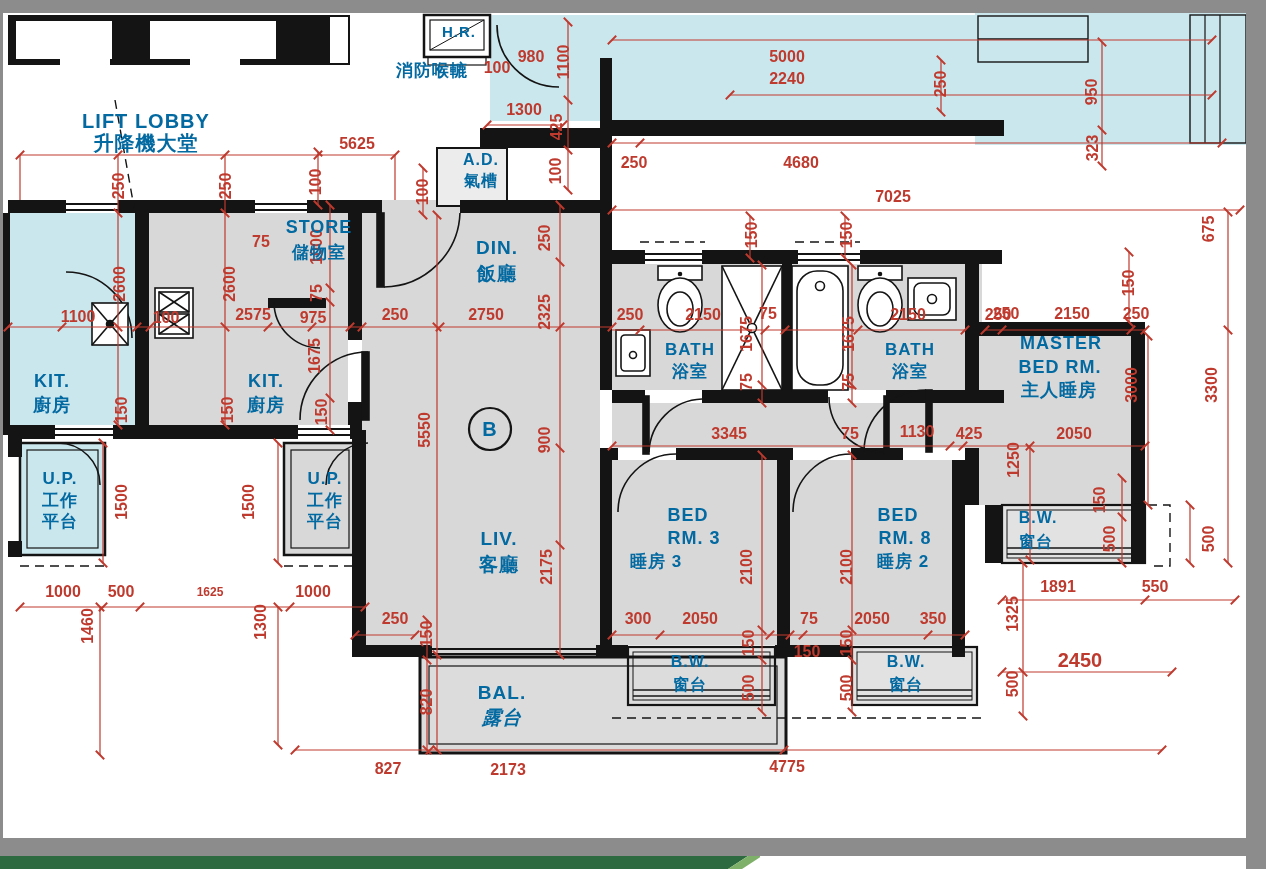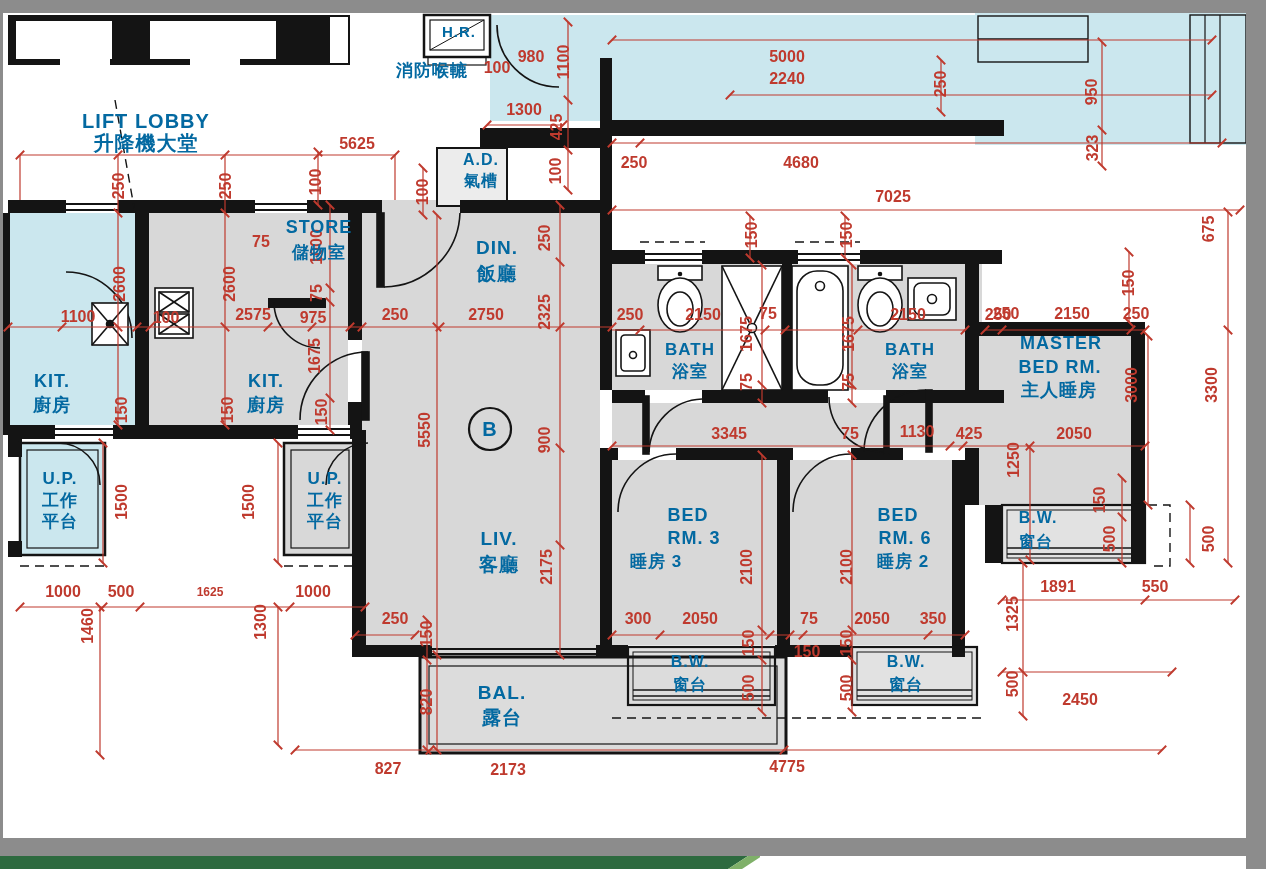--- a/index.html
+++ b/index.html
@@ -419,21 +419,21 @@
       <span class="dim rot" style="left: 847px; top: 567px; font-size: 16px;">2100</span>
       <span class="dim rot" style="left: 749px; top: 643px; font-size: 16px;">150</span>
       <span class="dim rot" style="left: 749px; top: 688px; font-size: 16px;">500</span>
       <span class="dim" style="left: 807px; top: 652px; font-size: 16px;">150</span>
       <span class="dim rot" style="left: 847px; top: 643px; font-size: 16px;">150</span>
       <span class="dim rot" style="left: 847px; top: 688px; font-size: 16px;">500</span>
       <span class="dim" style="left: 1058px; top: 587px; font-size: 16px;">1891</span>
       <span class="dim" style="left: 1155px; top: 587px; font-size: 16px;">550</span>
       <span class="dim rot" style="left: 1013px; top: 614px; font-size: 16px;">1325</span>
       <span class="dim rot" style="left: 1013px; top: 684px; font-size: 16px;">500</span>
-      <span class="dim" style="left: 1080px; top: 660px; font-size: 16px; margin-top: 40px;">2450</span>
+      <span class="dim" style="left: 1080px; top: 660px; font-size: 20px;">2450</span>
       <span class="dim rot" style="left: 1100px; top: 500px; font-size: 16px;">150</span>
       <span class="dim rot" style="left: 1110px; top: 539px; font-size: 16px;">500</span>
       <span class="dim rot" style="left: 1209px; top: 539px; font-size: 16px;">500</span>
       <span class="dim" style="left: 388px; top: 769px; font-size: 16px;">827</span>
       <span class="dim" style="left: 508px; top: 770px; font-size: 16px;">2173</span>
       <span class="dim" style="left: 787px; top: 767px; font-size: 16px;">4775</span>
       <span class="room" style="left: 146px; top: 121px; font-size: 20px;">LIFT LOBBY</span>
       <span class="room" style="left: 146px; top: 143px; font-size: 20px;">升降機大堂</span>
       <span class="room" style="left: 459px; top: 31px; font-size: 15px;">H.R.</span>
       <span class="room" style="left: 432px; top: 70px; font-size: 17px;">消防喉轆</span>
@@ -459,30 +459,30 @@
       <span class="room" style="left: 690px; top: 371px; font-size: 17px;">浴室</span>
       <span class="room" style="left: 910px; top: 349px; font-size: 17px;">BATH</span>
       <span class="room" style="left: 910px; top: 371px; font-size: 17px;">浴室</span>
       <span class="room" style="left: 1061px; top: 343px; font-size: 18px;">MASTER</span>
       <span class="room" style="left: 1060px; top: 367px; font-size: 18px;">BED RM.</span>
       <span class="room" style="left: 1059px; top: 390px; font-size: 18px;">主人睡房</span>
       <span class="room" style="left: 688px; top: 515px; font-size: 18px;">BED</span>
       <span class="room" style="left: 694px; top: 538px; font-size: 18px;">RM. 3</span>
       <span class="room" style="left: 656px; top: 561px; font-size: 17px;">睡房 3</span>
       <span class="room" style="left: 898px; top: 515px; font-size: 18px;">BED</span>
-      <span class="room" style="left: 905px; top: 538px; font-size: 18px;">RM. 6</span>
+      <span class="room" style="left: 905px; top: 538px; font-size: 18px;">RM. 8</span>
       <span class="room" style="left: 903px; top: 561px; font-size: 17px;">睡房 2</span>
       <span class="room" style="left: 690px; top: 662px; font-size: 16px;">B.W.</span>
       <span class="room" style="left: 690px; top: 685px; font-size: 16px;">窗台</span>
       <span class="room" style="left: 906px; top: 662px; font-size: 16px;">B.W.</span>
       <span class="room" style="left: 906px; top: 685px; font-size: 16px;">窗台</span>
       <span class="room" style="left: 1038px; top: 518px; font-size: 16px;">B.W.</span>
       <span class="room" style="left: 1036px; top: 542px; font-size: 16px;">窗台</span>
       <span class="room" style="left: 502px; top: 692px; font-size: 19px;">BAL.</span>
-      <span class="room" style="left: 502px; top: 717px; font-size: 19px;">露台</span>
+      <span class="room" style="left: 502px; top: 717px; font-size: 19px; font-style: italic;">露台</span>
       <span class="room" style="left: 490px; top: 429px; font-size: 20px;">B</span>
     </div>
 
   <div class="chrome-top"></div>
   <div class="chrome-right"></div>
   <div class="chrome-left"></div>
   <div class="chrome-bottom"></div>
   <svg class="footer-green" viewBox="0 0 760 13">
     <polygon points="0,0 748,0 728,13 0,13" id="footer-poly" fill="#2d6a3f"></polygon>
     <polygon points="748,0 762,0 742,13 728,13" id="footer-poly-light" fill="#7fb069"></polygon>

